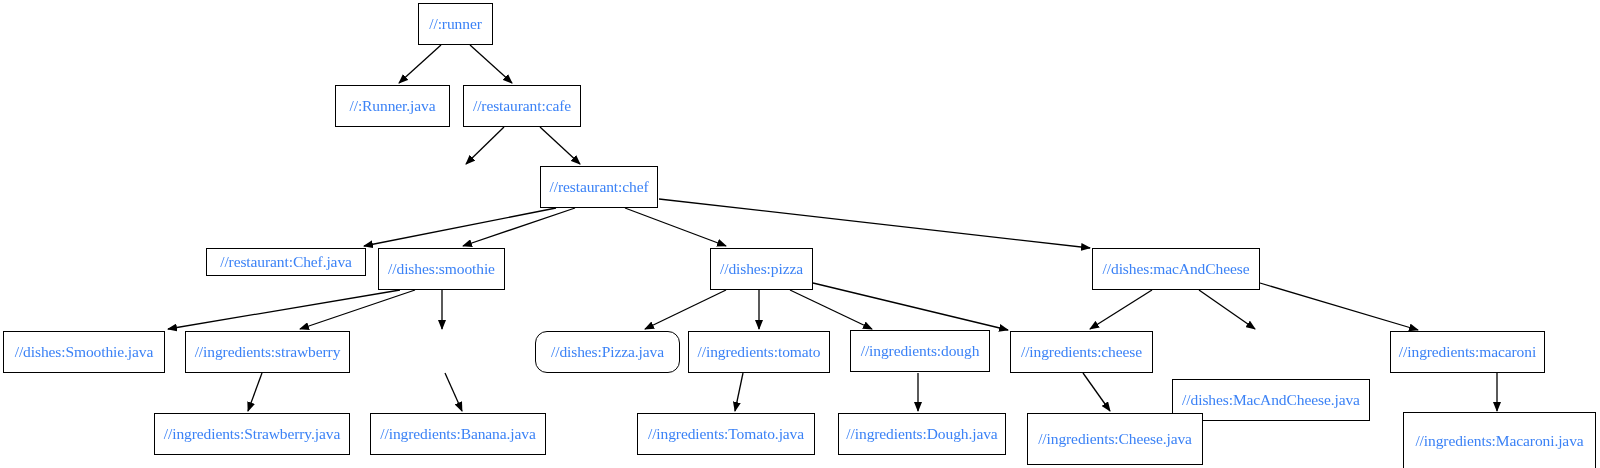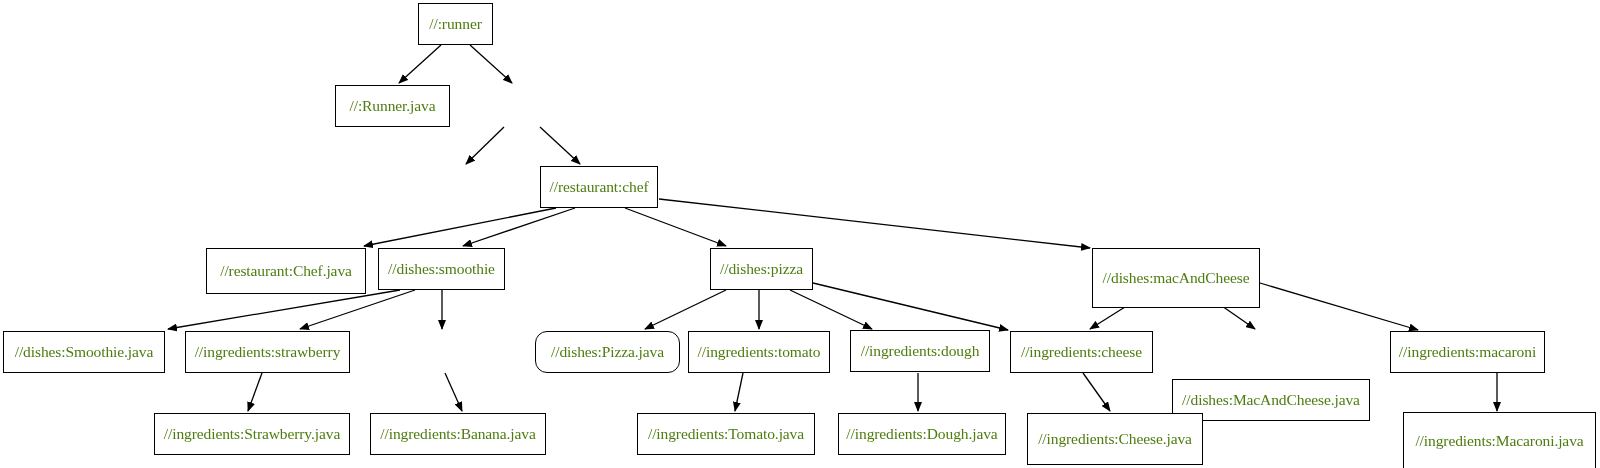--- a/index.html
+++ b/index.html
@@ -36,21 +36,21 @@
     border: 1px solid #000000;
     background: #ffffff;
     display: flex;
     align-items: center;
     justify-content: center;
     white-space: nowrap;
   }
   .node-label {
     font-size: 15.5px;
     line-height: 1;
-    color: #4d7c0f;
+    color: #3b82f6;
     letter-spacing: -0.1px;
   }
 </style>
 </head>
 <body>
 
 <div id="graph-root">
 
   <svg id="edge-layer" viewBox="0 0 1600 468" width="1600" height="468" xmlns="http://www.w3.org/2000/svg">
     <defs>
@@ -86,33 +86,36 @@
       </g>
   </svg>
 
   <div id="node-layer">
       <div class="node" style="left: 418px; top: 3px; width: 75px; height: 42px; border-color: rgb(0, 0, 0); background: rgb(255, 255, 255);">
         <span class="node-label">//:runner</span>
       </div>
       <div class="node" style="left: 335px; top: 85px; width: 115px; height: 42px; border-color: rgb(0, 0, 0); background: rgb(255, 255, 255);">
         <span class="node-label">//:Runner.java</span>
       </div>
+      <div class="node" style="left: 463px; top: 85px; width: 118px; height: 42px; border-color: rgb(0, 0, 0); background: rgb(255, 255, 255);">
+        <span class="node-label">//restaurant:cafe</span>
+      </div>
       <div class="node" style="left: 540px; top: 166px; width: 118px; height: 42px; border-color: rgb(0, 0, 0); background: rgb(255, 255, 255);">
         <span class="node-label">//restaurant:chef</span>
       </div>
-      <div class="node" style="left: 206px; top: 248px; width: 160px; height: 46px; border-color: rgb(0, 0, 0); background: rgb(255, 255, 255);">
+      <div class="node" style="left: 206px; top: 248px; width: 160px; height: 28px; border-color: rgb(0, 0, 0); background: rgb(255, 255, 255);">
         <span class="node-label">//restaurant:Chef.java</span>
       </div>
       <div class="node" style="left: 378px; top: 248px; width: 127px; height: 42px; border-color: rgb(0, 0, 0); background: rgb(255, 255, 255);">
         <span class="node-label">//dishes:smoothie</span>
       </div>
       <div class="node" style="left: 710px; top: 248px; width: 103px; height: 42px; border-color: rgb(0, 0, 0); background: rgb(255, 255, 255);">
         <span class="node-label">//dishes:pizza</span>
       </div>
-      <div class="node" style="left: 1092px; top: 248px; width: 168px; height: 60px; border-color: rgb(0, 0, 0); background: rgb(255, 255, 255);">
+      <div class="node" style="left: 1092px; top: 248px; width: 168px; height: 42px; border-color: rgb(0, 0, 0); background: rgb(255, 255, 255);">
         <span class="node-label">//dishes:macAndCheese</span>
       </div>
       <div class="node" style="left: 3px; top: 331px; width: 162px; height: 42px; border-color: rgb(0, 0, 0); background: rgb(255, 255, 255);">
         <span class="node-label">//dishes:Smoothie.java</span>
       </div>
       <div class="node" style="left: 185px; top: 331px; width: 165px; height: 42px; border-color: rgb(0, 0, 0); background: rgb(255, 255, 255);">
         <span class="node-label">//ingredients:strawberry</span>
       </div>
       <div class="node" style="left: 535px; top: 331px; width: 145px; height: 42px; border-color: rgb(0, 0, 0); background: rgb(255, 255, 255); border-radius: 12px;">
         <span class="node-label">//dishes:Pizza.java</span>

